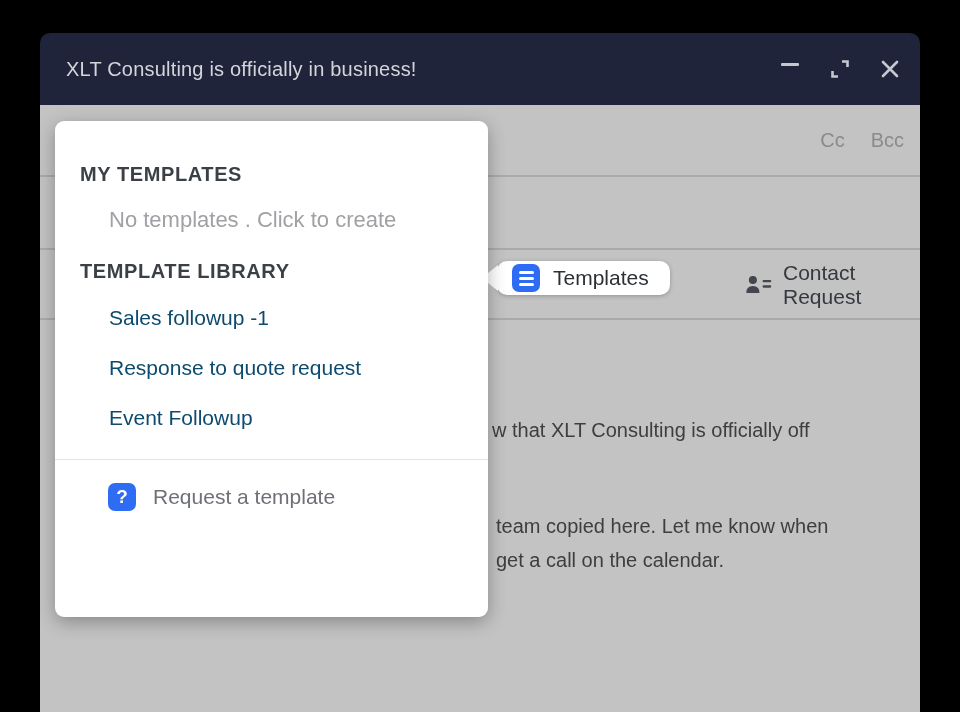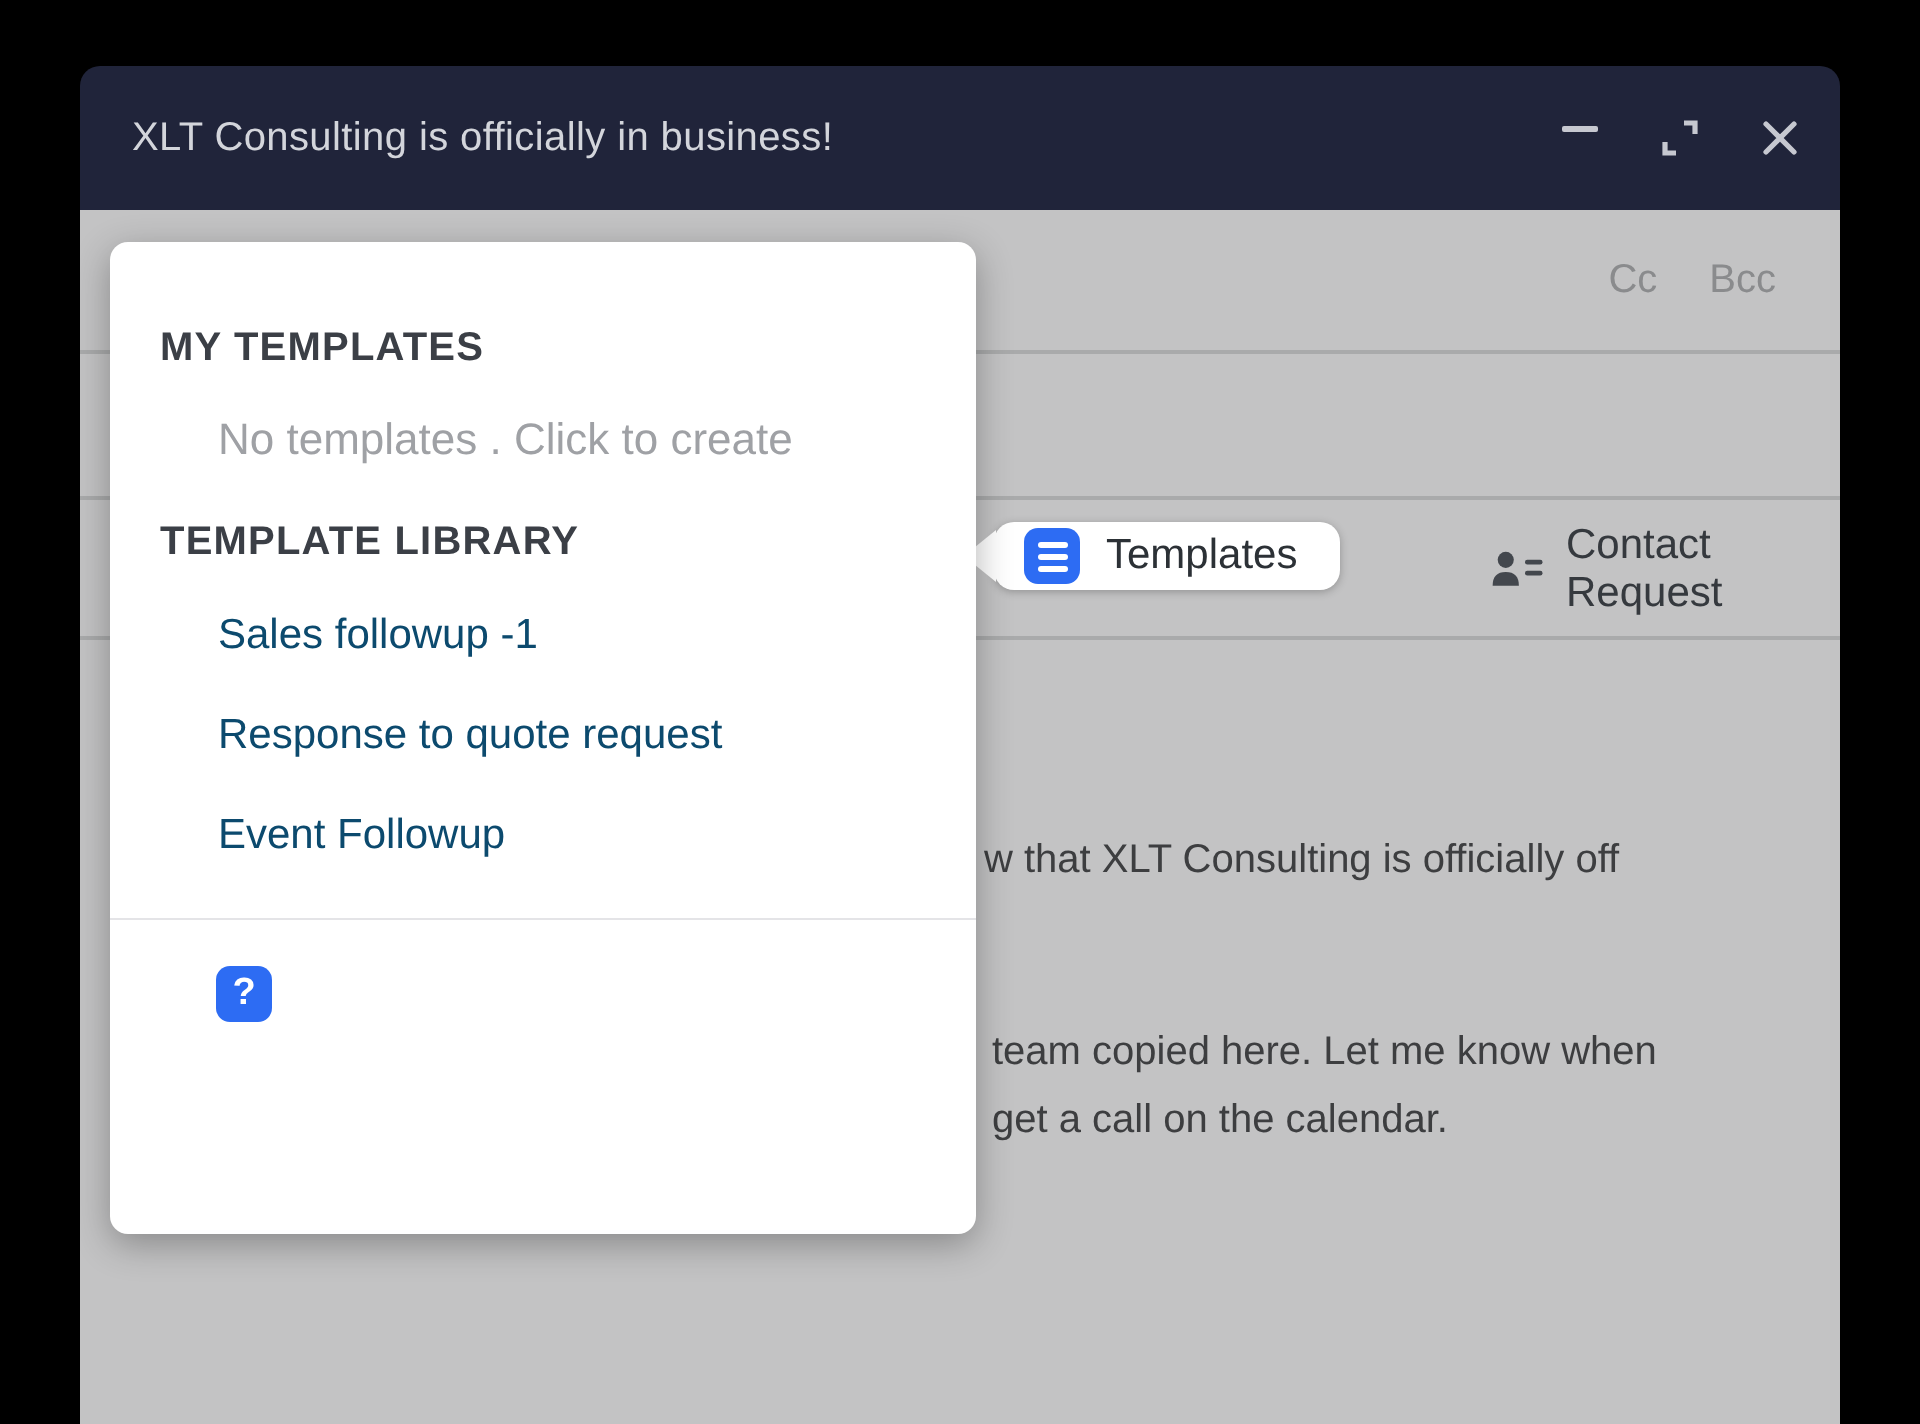--- a/index.html
+++ b/index.html
@@ -44,21 +44,21 @@
   .compose {
     position: relative;
     height: 607px;
     background: #c3c3c4;
   }
   .hdivider {
     position: absolute; left: 0; right: 0; height: 2px;
     background: #a9aaab;
   }
   .ccbcc {
-    position: absolute; top: 24px; right: 32px;
+    position: absolute; top: 24px; right: 16px;
     display: flex; gap: 26px;
     font-size: 20px; color: #8a8b8d;
   }
   .ccbcc span { cursor: pointer; }
 
   
   .templates-pill {
     position: absolute; left: 457px; top: 156px;
     height: 34px;
     background: #ffffff;
@@ -229,18 +229,19 @@
     <div class="pop-heading" style="top:139px">TEMPLATE LIBRARY</div>
 
     <div class="pop-item" style="top:185px">Sales followup -1</div>
     <div class="pop-item" style="top:235px">Response to quote request</div>
     <div class="pop-item" style="top:285px">Event Followup</div>
 
     <div class="pop-action" style="top:338px">
       <div class="action-icon">
         <span class="q">?</span>
       </div>
+      <span class="action-label">Request a template</span>
     </div>
 
 
   </div>
 
 </div>
 
 </body></html>

